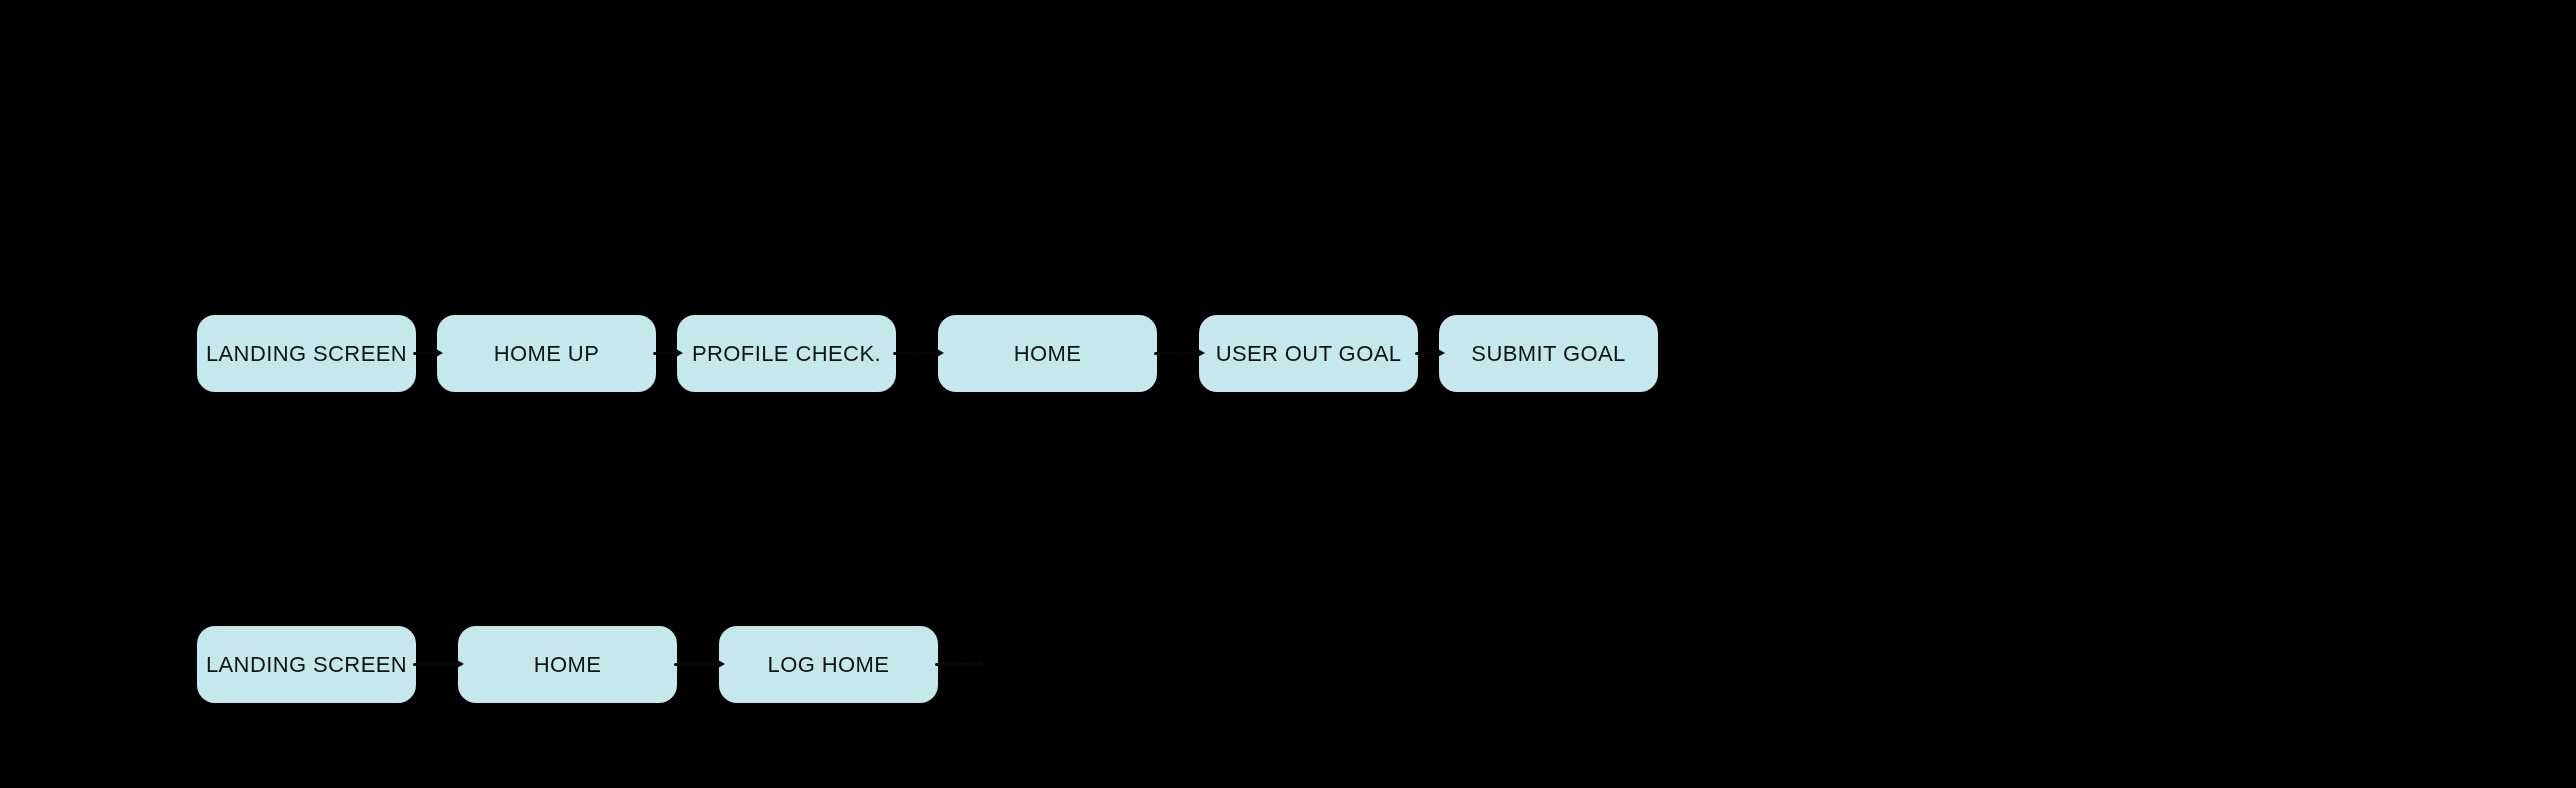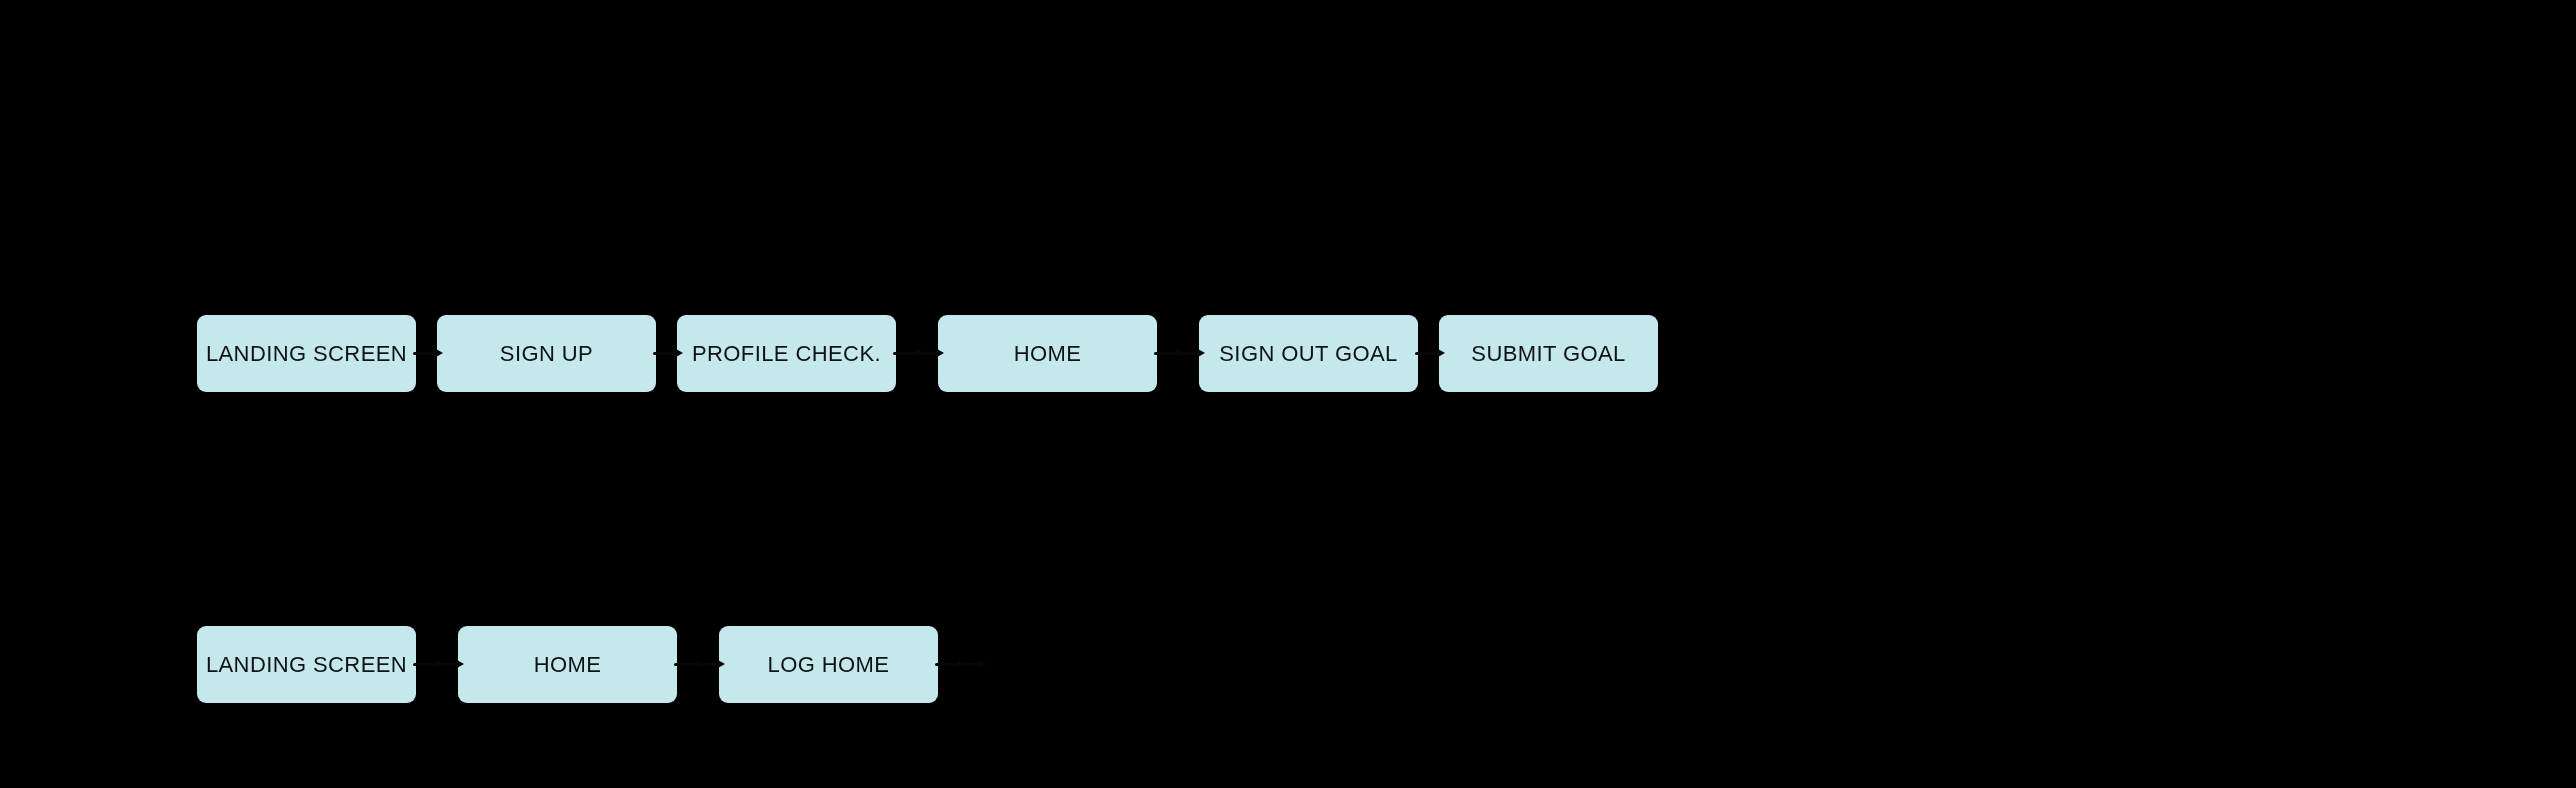--- a/index.html
+++ b/index.html
@@ -23,21 +23,21 @@
     position: absolute;
     left: 197px;
     height: 77px;
     display: flex;
     align-items: stretch;
   }
   .flow-row.row-0 { top: 315px; }
   .flow-row.row-1 { top: 626px; }
   .node {
     width: 219px;
-    border-radius: 9px;
+    border-radius: 18px;
     background: var(--node-fill, #C5E8EC);
     color: var(--node-text, #101315);
     display: flex;
     align-items: center;
     justify-content: center;
     text-align: center;
     position: relative;
     z-index: 1;
     flex: 0 0 auto;
   }
@@ -82,21 +82,21 @@
 <div class="diagram-canvas">
   <div class="flow-row row-0">
       <div class="node">
         <span class="label">LANDING SCREEN</span>
       </div>
       <div class="connector">
         <div class="line"></div>
         <div class="arrowhead"></div>
       </div>
       <div class="node">
-        <span class="label">SIGN UP</span>
+        <span class="label">HOME UP</span>
       </div>
       <div class="connector">
         <div class="line"></div>
         <div class="arrowhead"></div>
       </div>
       <div class="node">
         <span class="label">PROFILE CHECK.</span>
       </div>
       <div class="connector">
         <div class="line"></div>
@@ -111,21 +111,21 @@
       </div>
       <div class="connector">
         <div class="line"></div>
         <div class="arrowhead"></div>
       </div>
       <div class="connector">
         <div class="line"></div>
         <div class="arrowhead"></div>
       </div>
       <div class="node">
-        <span class="label">SIGN OUT GOAL</span>
+        <span class="label">USER OUT GOAL</span>
       </div>
       <div class="connector">
         <div class="line"></div>
         <div class="arrowhead"></div>
       </div>
       <div class="node">
         <span class="label">SUBMIT GOAL</span>
       </div>
     </div>
   <div class="flow-row row-1">

